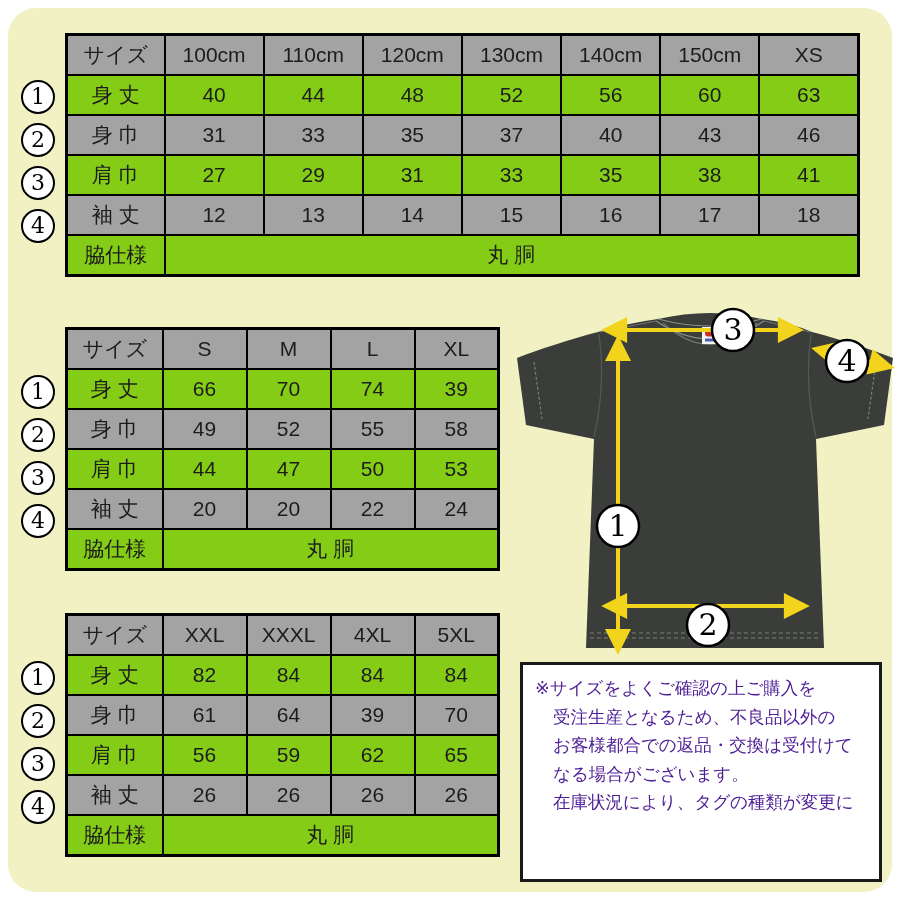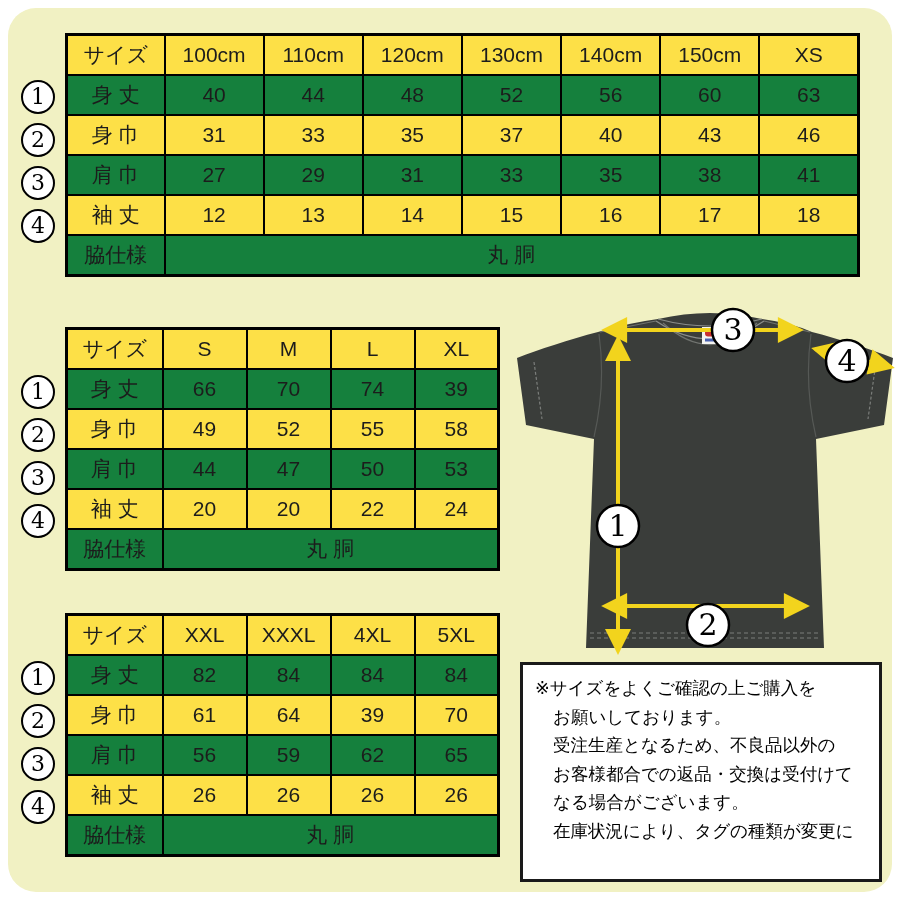--- a/index.html
+++ b/index.html
@@ -15,41 +15,41 @@
   
   table.size-table{
     position:absolute;border-collapse:collapse;table-layout:fixed;
     border:3px solid #000;background:#fff;
   }
   table.size-table td{
     border:2px solid #000;text-align:center;vertical-align:middle;
     font-size:21px;color:#1c1c1c;height:38px;padding:0;white-space:nowrap;
     overflow:hidden;
   }
-  tr.gray td{background:#fde047;}
-  tr.white td{background:#15803d;text-align:center;}
+  tr.gray td{background:#a3a3a3;}
+  tr.white td{background:#84cc16;text-align:center;}
   .t1{left:65px;top:33px;width:795px;}
   .t2{left:65px;top:327px;width:435px;}
   .t3{left:65px;top:613px;width:435px;}
   .t1 col.c-label{width:98px;}
   .t2 col.c-label,.t3 col.c-label{width:96px;}
   
   .circ{
     position:absolute;width:30px;height:30px;border:2px solid #000;
     border-radius:50%;background:#fff;display:flex;align-items:center;
     justify-content:center;font-family:"DejaVu Serif","Liberation Serif",serif;
     font-size:22px;color:#000;line-height:1;
   }
   
   svg.shirt{position:absolute;left:510px;top:303px;width:390px;height:357px;}
   
   .note{
     position:absolute;left:520px;top:662px;width:362px;height:220px;
     background:#ffffff;border:3px solid #1a1a1a;box-sizing:border-box;
-    padding:9px 10px 0 12px;color:#000000;font-size:17.5px;line-height:28.5px;
+    padding:9px 10px 0 12px;color:#4c1d95;font-size:17.5px;line-height:28.5px;
   }
   .note .line{white-space:nowrap;}
   .note .indent{padding-left:18px;}
 </style>
 </head>
 <body>
 
 <div class="bg"></div>
 
 <table class="size-table t1">
@@ -281,18 +281,17 @@
     <text x="108" y="233" text-anchor="middle" font-family="DejaVu Serif, serif" font-size="30" fill="#000">1</text>
   </g>
   <g>
     <circle cx="198" cy="322" r="21" fill="#fff" stroke="#000" stroke-width="2.5"></circle>
     <text x="198" y="332" text-anchor="middle" font-family="DejaVu Serif, serif" font-size="30" fill="#000">2</text>
   </g>
 </svg>
 
 <div class="note">
   <div class="line">※サイズをよくご確認の上ご購入を</div>
-  <div class="line indent">お願いしております。</div>
   <div class="line indent">受注生産となるため、不良品以外の</div>
   <div class="line indent">お客様都合での返品・交換は受付けて</div>
   <div class="line indent">なる場合がございます。</div>
   <div class="line indent">在庫状況により、タグの種類が変更に</div>
 </div>
 
 </body></html>

